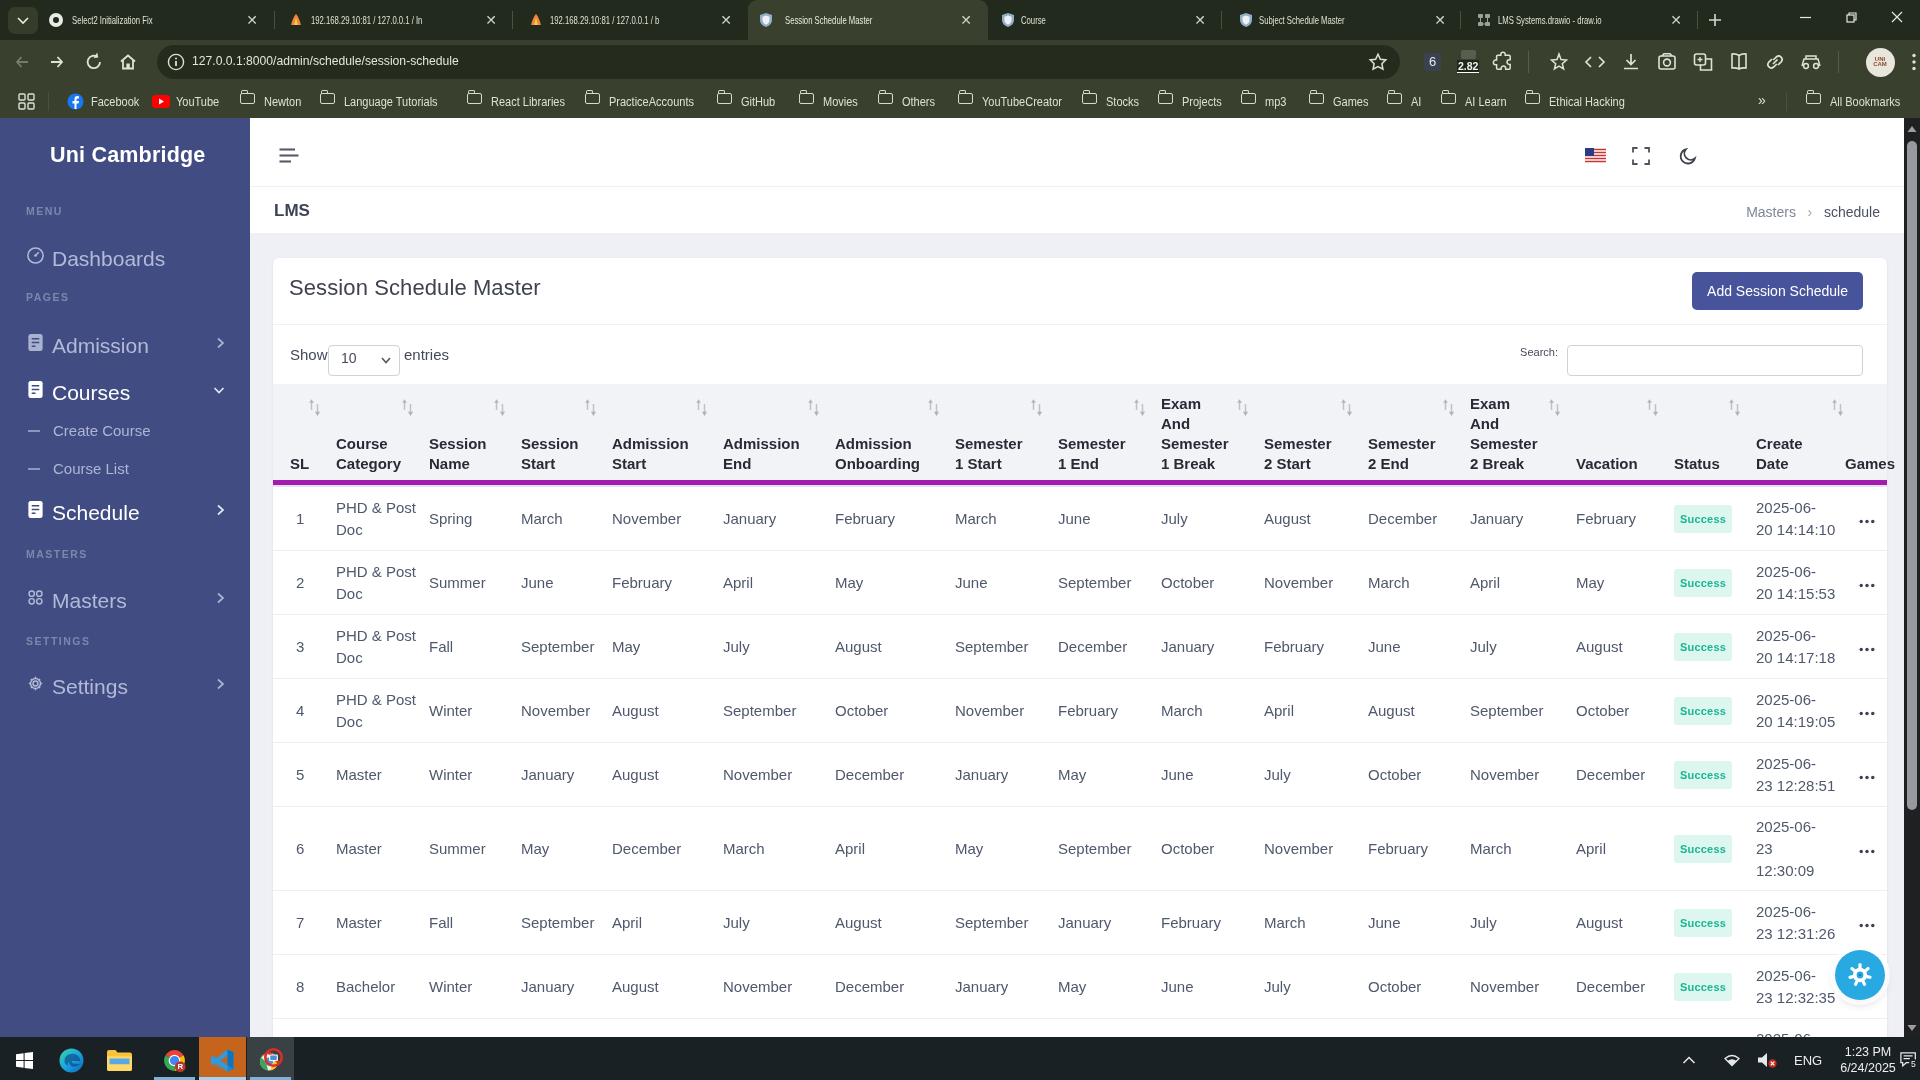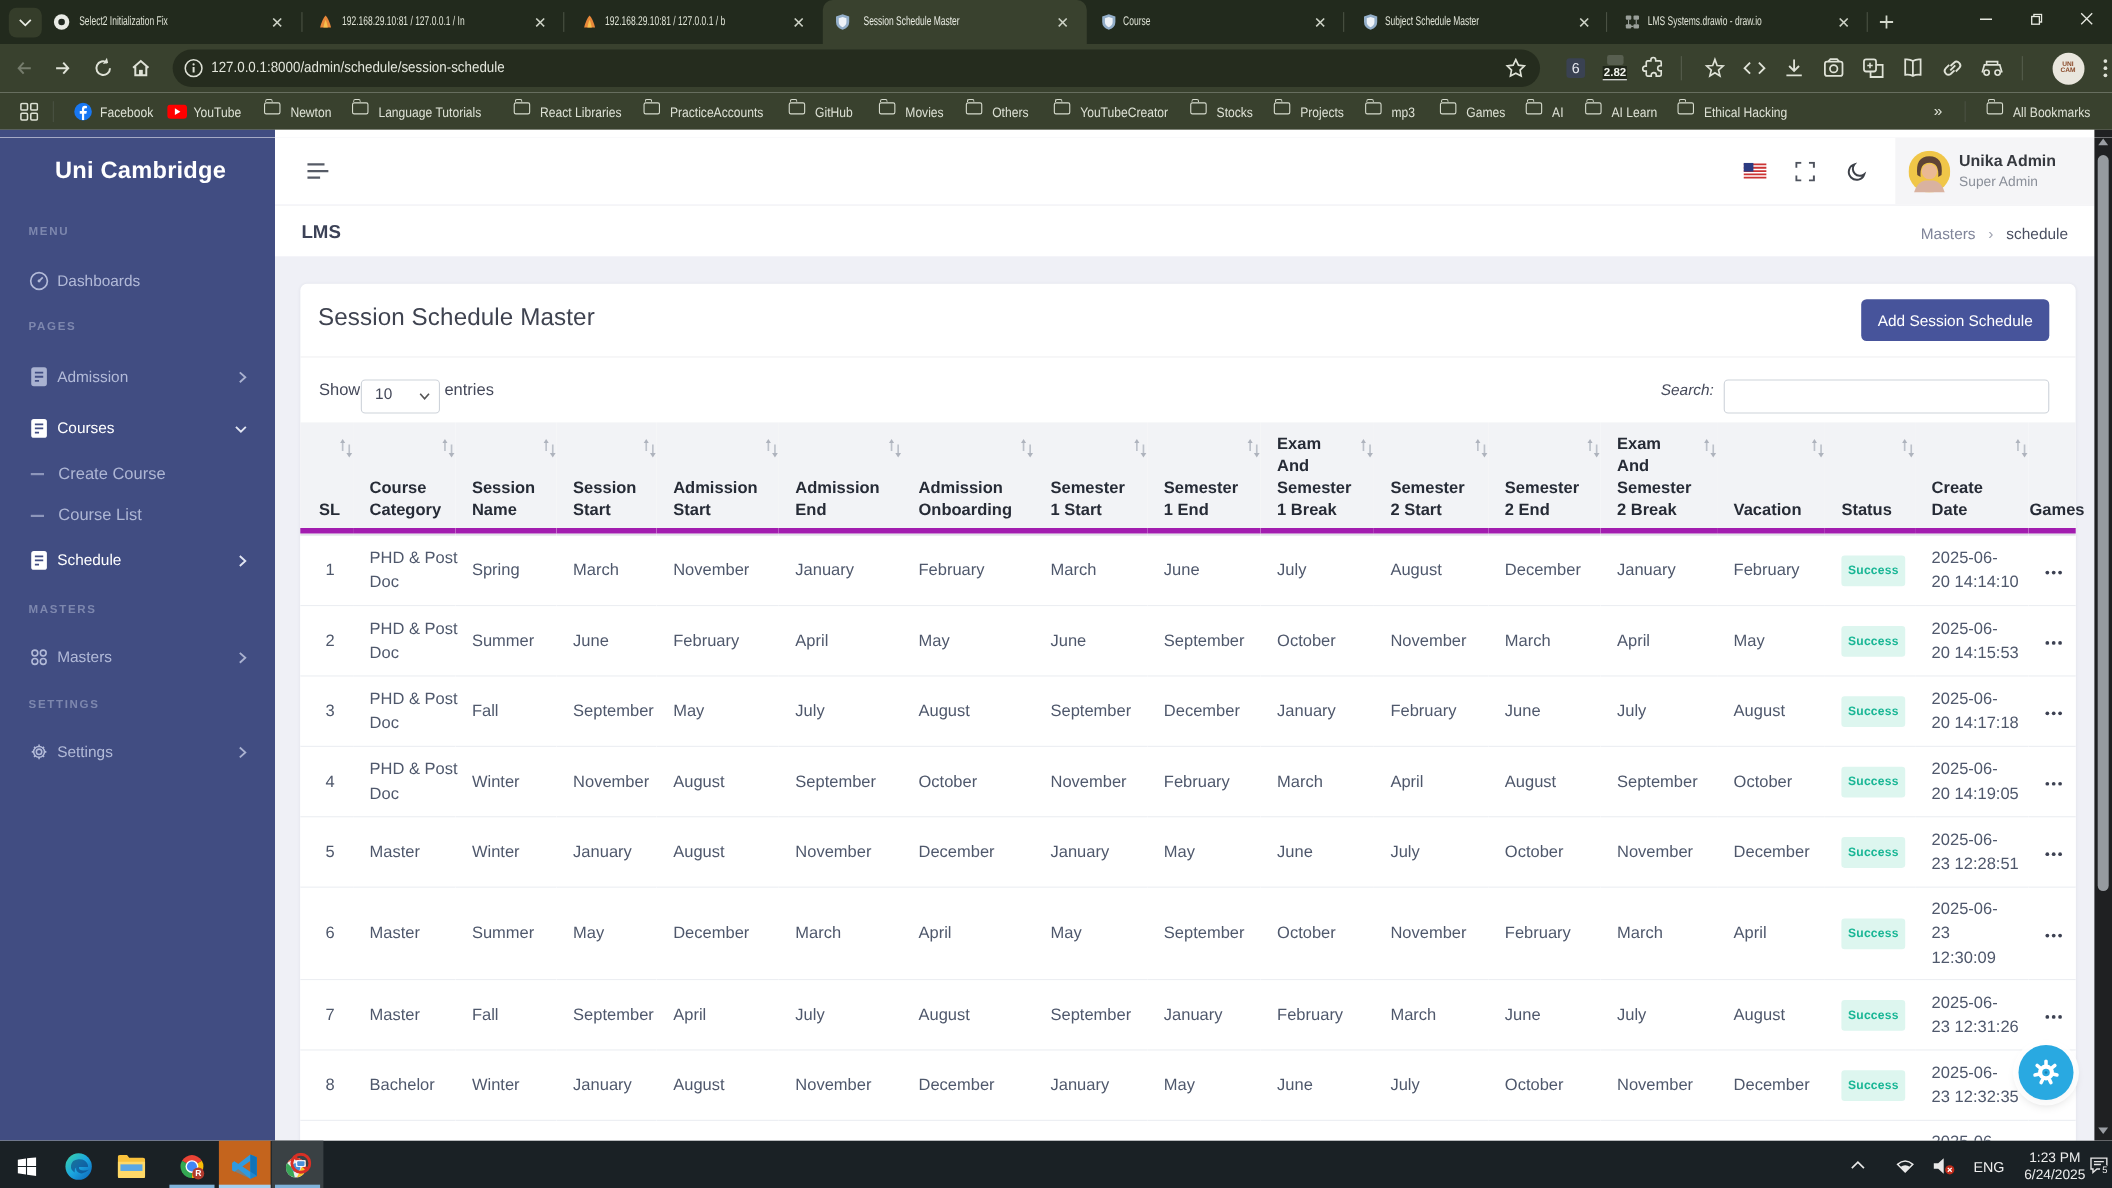--- a/index.html
+++ b/index.html
@@ -28,21 +28,21 @@
 .bm svg, .bm .ic { position:absolute; left:0; top:0; }
 .bm .lbl { margin-left:24px; line-height:18px; display:inline-block; transform:scaleX(.88); transform-origin:0 0; }
 .fold { width:15px; height:11px; border:1.5px solid #d6dbcd; border-radius:2px; top:4px; position:absolute; }
 .fold::before { content:""; position:absolute; left:0px; top:-4px; width:5px; height:2px; border:1.5px solid #d6dbcd; border-bottom:none; border-radius:2px 2px 0 0; }
 
 
 .app { position:absolute; left:0; top:125px; width:1920px; height:912px; background:#eff0f6; overflow:hidden; }
 .sidebar { position:absolute; left:0; top:0; width:250px; height:912px; background:#414d82; }
 .logo { position:absolute; left:50px; top:18px; color:#fff; font-size:21.5px; font-weight:bold; letter-spacing:.2px; }
 .slabel { position:absolute; left:26px; color:#7d87ae; font-size:10.5px; font-weight:bold; letter-spacing:1.5px; }
-.sitem { position:absolute; left:0; width:206px; height:24px; color:#b2bad8; font-size:14px; }
+.sitem { position:absolute; left:0; width:206px; height:24px; color:#b2bad8; font-size:21px; }
 .sitem .txt { position:absolute; left:52px; top:2px; }
 .sitem .ico { position:absolute; left:26px; top:1px; width:19px; height:19px; }
 .sitem .chev { position:absolute; left:216px; top:3px; }
 .sitem.on { color:#fff; }
 .ssub { position:absolute; left:53px; color:#aeb6d4; font-size:15px; }
 .ssub .dash { position:absolute; left:-25px; top:8px; width:12px; height:2px; background:#8d96bb; }
 
 .topbar { position:absolute; left:250px; top:0; width:1654px; height:61px; background:#fff; }
 .avpanel { position:absolute; right:0; top:0; width:181px; height:61px; background:#f5f5f7; }
 .breadcrumb { position:absolute; left:250px; top:61px; width:1654px; height:47px; background:#fff; border-top:1px solid #f1f1f4; }
@@ -359,50 +359,40 @@
           <rect width="21" height="15" fill="#fff"></rect>
           <path d="M0 1.5 h21 M0 4.5 h21 M0 7.5 h21 M0 10.5 h21 M0 13.5 h21" stroke="#c33" stroke-width="1.6"></path>
           <rect width="9" height="8" fill="#2c3b82"></rect>
         </svg>
     <svg style="position:absolute;left:1382px;top:22px;" width="18" height="18" viewBox="0 0 18 18">
           <path d="M1 5.5 V1 H5.5 M12.5 1 H17 V5.5 M17 12.5 V17 H12.5 M5.5 17 H1 V12.5" stroke="#4e535e" stroke-width="1.8" fill="none"></path>
         </svg>
     <svg style="position:absolute;left:1428px;top:21px;" width="20" height="20" viewBox="0 0 20 20">
           <path d="M16.8 12.4 A7.2 7.2 0 1 1 7.8 3.4 A6.4 6.4 0 0 0 16.8 12.4 Z" fill="none" stroke="#3d4149" stroke-width="1.8"></path>
         </svg>
-    <div class="avpanel">
-      <svg style="position:absolute;left:12px;top:12px;" width="38" height="38" viewBox="0 0 38 38">
-            <circle cx="19" cy="19" r="19" fill="#f0c648"></circle>
-            <path d="M8 22 Q6 5 19 5 Q32 5 30 22 L27 24 Q28 11 19 11 Q10 11 11 24 Z" fill="#5f4435"></path>
-            <circle cx="19" cy="19" r="7" fill="#eab993"></circle>
-            <path d="M5 38 Q8 28 15 27 H23 Q30 28 33 38 Z" fill="#d9b2a0"></path>
-          </svg>
-      <div style="position:absolute;left:58px;top:14px;font-size:14.5px;font-weight:bold;color:#36393f;">Unika Admin</div>
-      <div style="position:absolute;left:58px;top:33px;font-size:12.5px;color:#8a8f99;">Super Admin</div>
-    </div>
   </div>
   <div class="breadcrumb">
     <div class="bc-l">LMS</div>
     <div class="bc-r">Masters &nbsp;&nbsp;<span style="color:#a0a4b2;">›</span>&nbsp;&nbsp; <span style="color:#4a4f61;">schedule</span></div>
   </div>
   <div class="content">
     <div class="card">
       <div class="ttl-main">Session Schedule Master</div>
       <div class="btn">Add Session Schedule</div>
       <div class="card-div"></div>
       <div class="ctrl">
         <span style="position:absolute;left:17px;top:22px;font-size:15px;color:#45495a;">Show</span>
         <div class="sel">
               <span style="position:absolute;left:12px;top:4px;font-size:14px;color:#45495a;">10</span>
               <svg style="position:absolute;right:8px;top:11px;" width="10" height="7" viewBox="0 0 10 7">
                 <path d="M1 1 L5 5.5 L9 1" stroke="#555" stroke-width="1.5" fill="none"></path>
               </svg>
             </div>
         <span style="position:absolute;left:131px;top:22px;font-size:15px;color:#45495a;">entries</span>
-        <span style="position:absolute;right:329px;top:22px;font-size:14px;color:#45495a;font-style:italic;">Search:</span>
+        <span style="position:absolute;right:329px;top:22px;font-size:11px;color:#45495a;">Search:</span>
         <div class="srch"></div>
       </div>
       <table class="dt">
             <colgroup>
 <col style="width:48px">
 <col style="width:93px">
 <col style="width:92px">
 <col style="width:91px">
 <col style="width:111px">
 <col style="width:112px">

